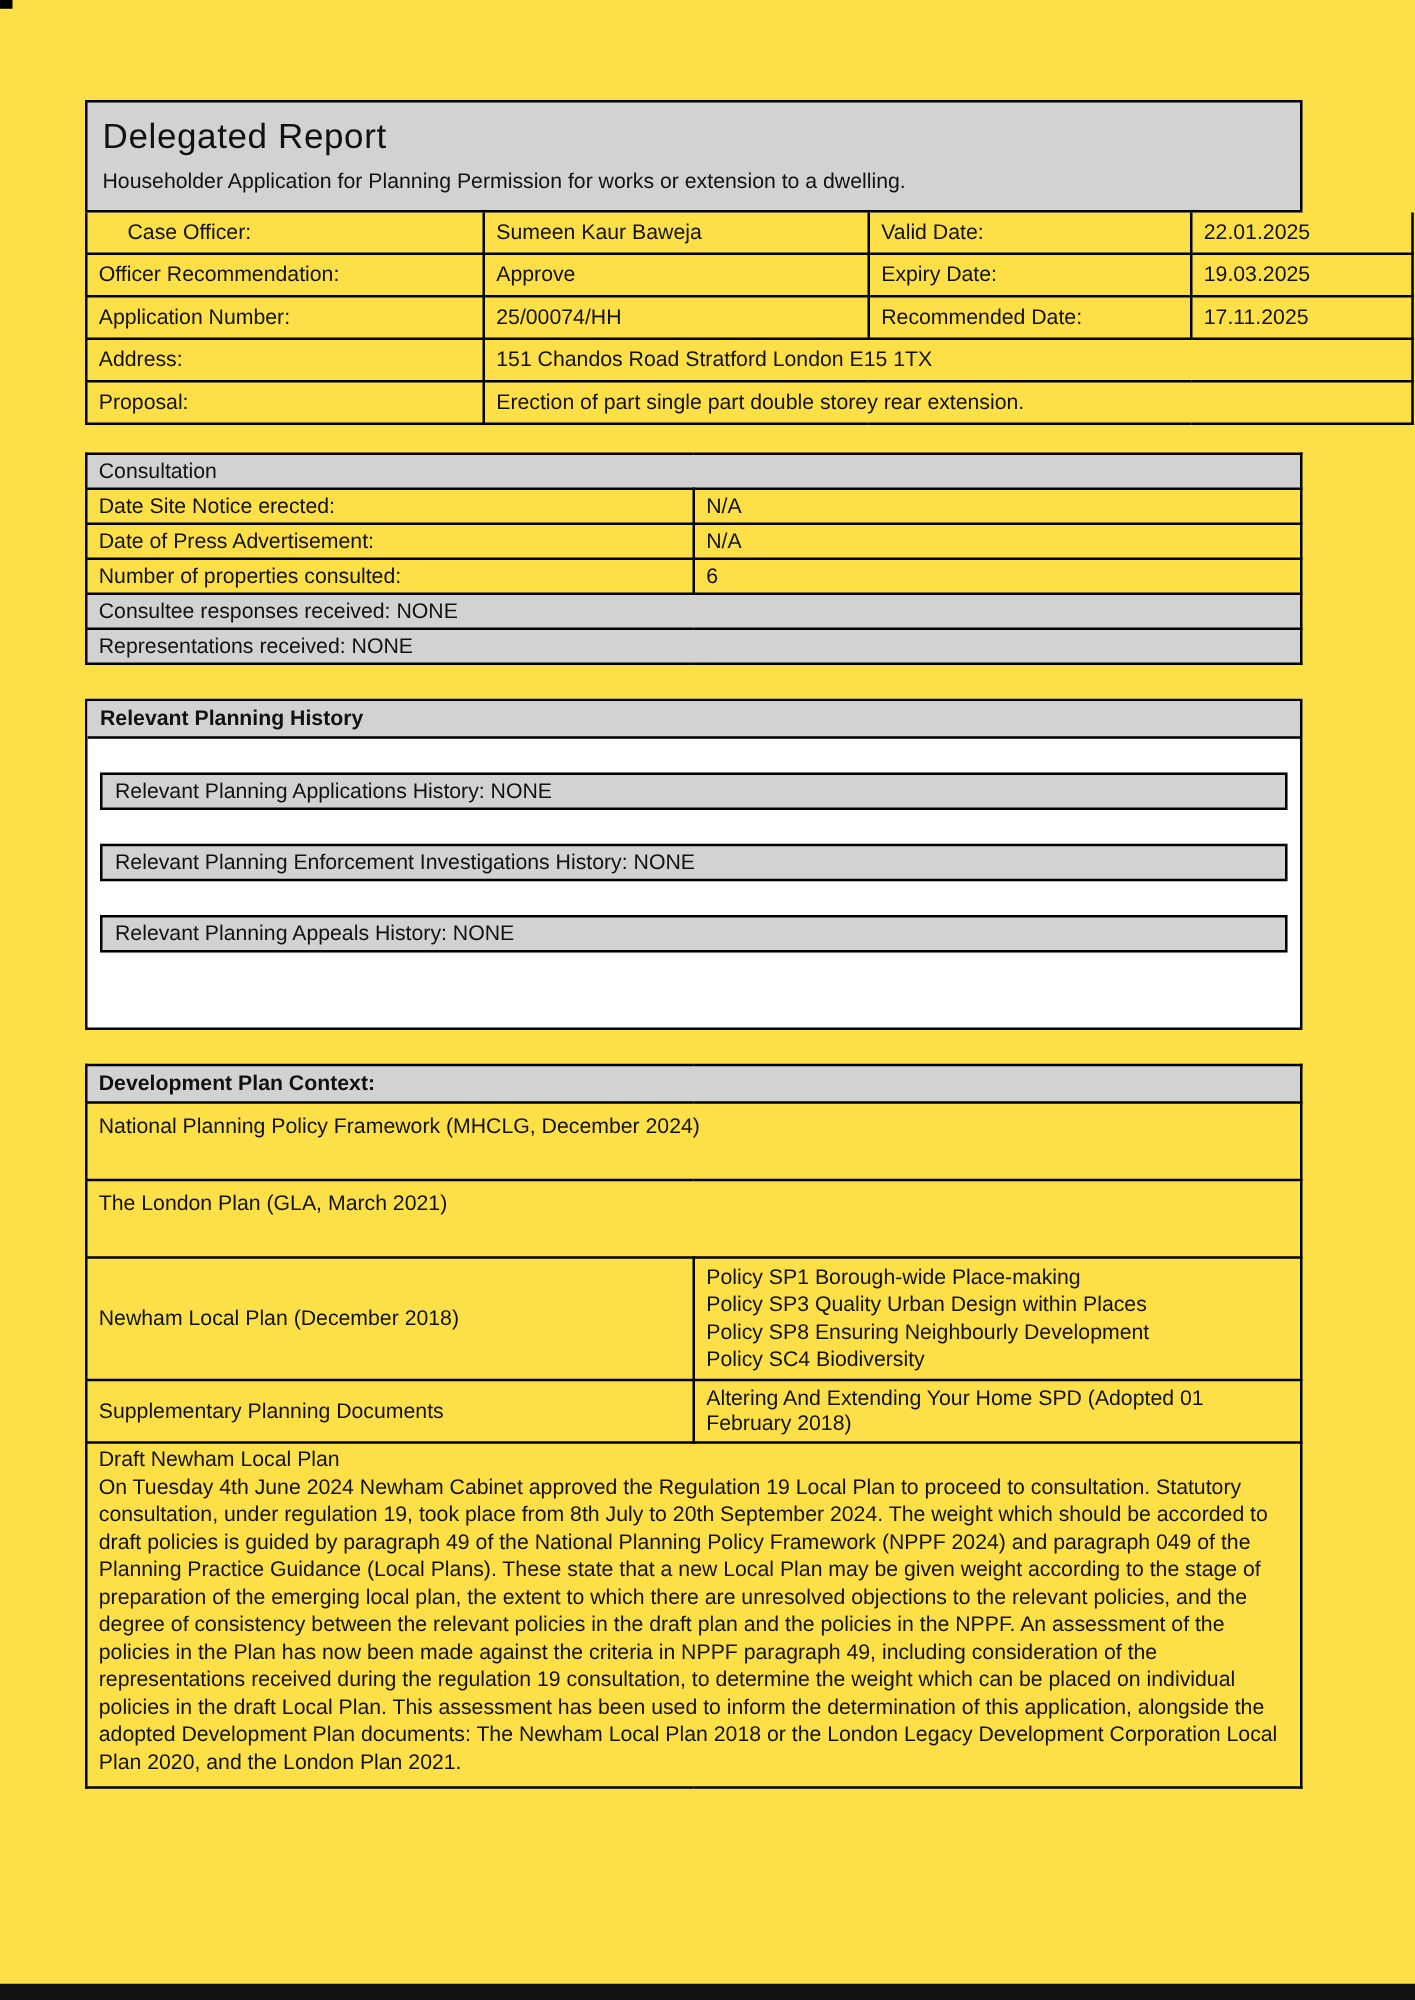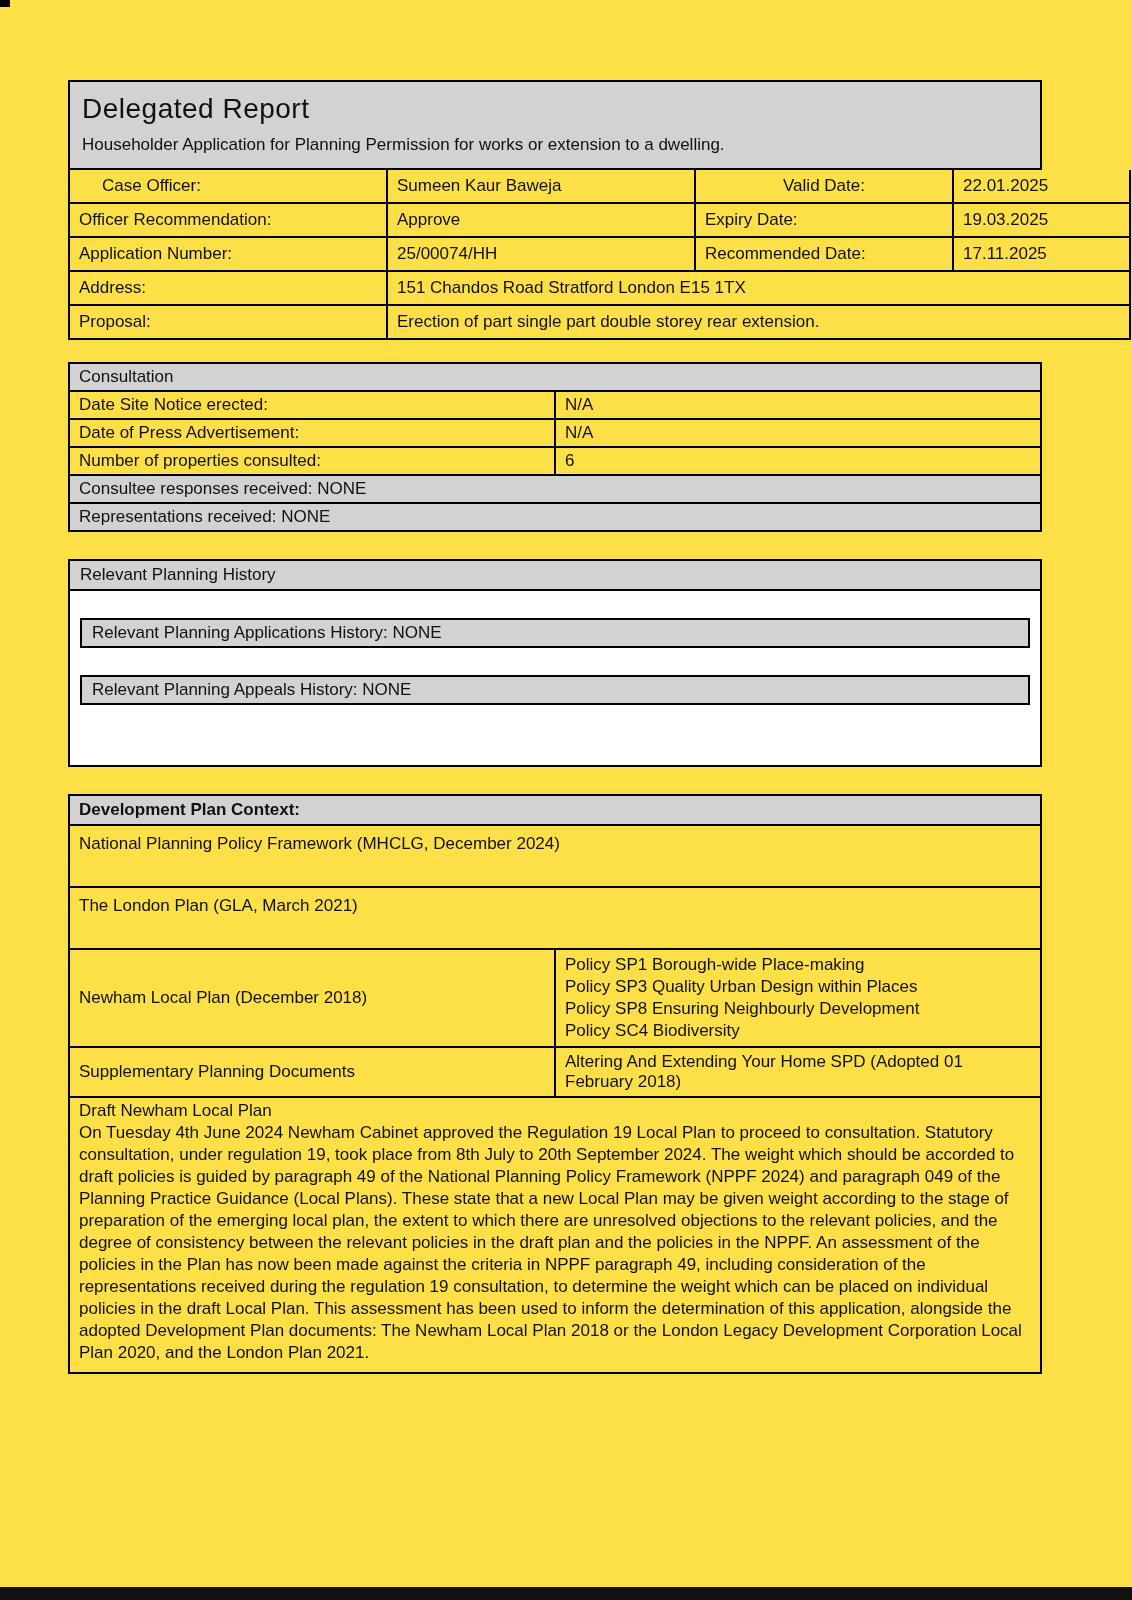--- a/index.html
+++ b/index.html
@@ -52,21 +52,21 @@
     padding: 4px 9px;
     vertical-align: middle;
     overflow: hidden;
     white-space: nowrap;
   }
   .details-table td { height: 24px; }
   .details-table { border-top: none; }
   .details-table tr:first-child td { border-top: none; }
   .col-l1 { width: 275px; padding-left: 32px; }
   .col-v1 { width: 288px; }
-  .col-l2 { width: 238px; text-align: center; }
+  .col-l2 { width: 238px; }
   .col-v2 { width: 157px; }
 
   .section-gap-sm { height: 22px; }
   .section-gap-md { height: 27px; }
 
   
   .consult-table td { height: 19px; padding: 3px 9px; }
   .consult-table .gray-row td {
     background: #d2d2d2;
   }
@@ -81,20 +81,21 @@
     background: #ffffff;
     padding-bottom: 44px;
   }
   .history-header {
     background: #d2d2d2;
     border-bottom: 2px solid #000;
     font-size: 17px;
     padding: 4px 10px;
     height: 20px;
     line-height: 20px;
+    font-weight: bold;
   }
   .history-bar {
     margin: 27px 10px 16px 10px;
     border: 2px solid #000;
     background: #d2d2d2;
     font-size: 17px;
     padding: 3px 10px;
     height: 20px;
     line-height: 20px;
   }
@@ -209,20 +210,21 @@
           <td colspan="2">Representations received: NONE</td>
         </tr>
       </tbody>
     </table>
 
     <div class="section-gap-md"></div>
 
     <div class="history-box">
       <div class="history-header">Relevant Planning History</div>
       <div class="history-bar">Relevant Planning Applications History: NONE</div>
+      <div class="history-bar">Relevant Planning Enforcement Investigations History: NONE</div>
       <div class="history-bar">Relevant Planning Appeals History: NONE</div>
     </div>
 
     <div class="section-gap-md"></div>
 
     <table class="devplan-table">
       <tbody>
         <tr class="devplan-header">
           <td colspan="2">Development Plan Context:</td>
         </tr>

